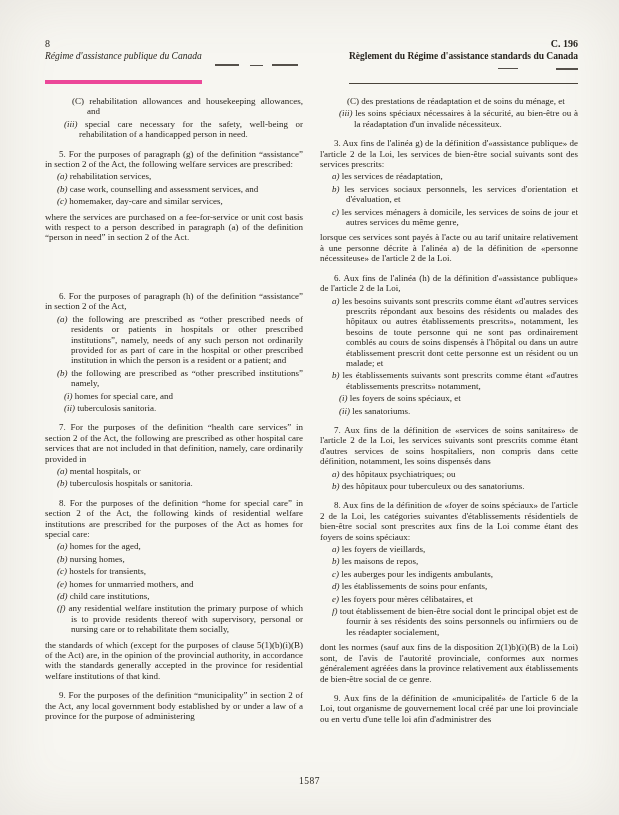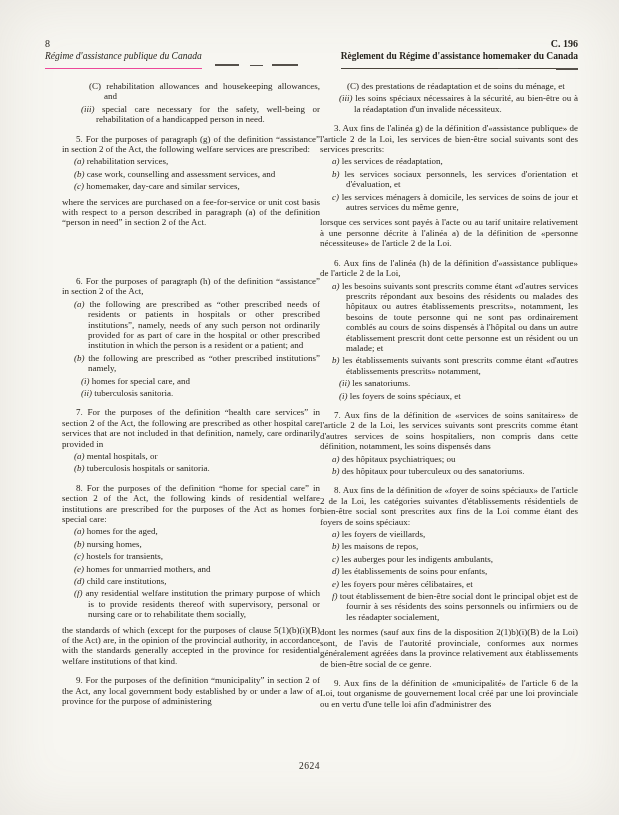--- a/index.html
+++ b/index.html
@@ -11,30 +11,30 @@
     color:#29251f;
     font-family:"Liberation Serif", serif;
     overflow:hidden;
     box-shadow: inset 0 0 60px rgba(120,110,90,0.12);
   }
   
   .header { position:relative; padding:38px 41px 0 45px; }
   .folio-row { display:flex; justify-content:space-between; font-size:10px; line-height:11px; }
   .folio-right { font-weight:bold; }
   .title-row { display:flex; justify-content:space-between; margin-top:1px; font-size:9.5px; line-height:12px; }
-  .title-left { font-style:italic; border-bottom:1px solid #ec4899; padding-bottom:6px; }
+  .title-left { font-style:italic; border-bottom:4px solid #ec4899; padding-bottom:18px; }
   .title-right { font-weight:bold; border-bottom:1px solid #4a443b; padding-bottom:1px; }
   .dash { position:absolute; height:1px; background:#55504a; }
   .d1 { left:215px; top:64px; width:24px; height:2px; }
   .d2 { left:250px; top:65px; width:13px; }
   .d3 { left:272px; top:64px; width:26px; height:2px; }
   .d4 { left:498px; top:68px; width:20px; }
   .d5 { left:556px; top:68px; width:22px; height:2px; }
   
-  .body { display:flex; padding:10px 41px 0 62px; height:668px; overflow:hidden; }
+  .body { display:flex; gap:17px; padding:10px 41px 0 45px; height:668px; overflow:hidden; }
   .col { width:258px; font-size:9px; line-height:10.4px; text-align:justify; }
   .blk { margin-top:2px; }
   .b-p    { text-indent:14px; margin-top:9px; }
   .b-flush{ margin-top:5px; }
   .b-l1   { padding-left:26px; text-indent:-14px; }
   .b-l2   { padding-left:34px; text-indent:-15px; }
   .b-l3   { padding-left:42px; text-indent:-15px; }
   .b-gap  { margin-top:48px; }
   .lbl { font-style:italic; }
   .lbl.up { font-style:normal; }
@@ -46,21 +46,21 @@
 
 <div class="page">
 
   <div class="header">
     <div class="folio-row">
       <span class="folio-left">8</span>
       <span class="folio-right">C. 196</span>
     </div>
     <div class="title-row">
       <span class="title-left">Régime d'assistance publique du Canada</span>
-      <span class="title-right">Règlement du Régime d'assistance homemaker du Canada</span>
+      <span class="title-right">Règlement du Régime d'assistance standards du Canada</span>
     </div>
     <div class="dash d1"></div>
     <div class="dash d2"></div>
     <div class="dash d3"></div>
     <div class="dash d4"></div>
     <div class="dash d5"></div>
   </div>
 
   <div class="body">
     <div class="col">
@@ -93,34 +93,34 @@
         <div class="blk b-l3"><span class="lbl up">(C)</span> des prestations de réadaptation et de soins du ménage, et</div>
         <div class="blk b-l2"><span class="lbl">(iii)</span> les soins spéciaux nécessaires à la sécurité, au bien-être ou à la réadaptation d'un invalide nécessiteux.</div>
         <div class="blk b-p">3. Aux fins de l'alinéa g) de la définition d'«assistance publique» de l'article 2 de la Loi, les services de bien-être social suivants sont des services prescrits:</div>
         <div class="blk b-l1"><span class="lbl">a)</span> les services de réadaptation,</div>
         <div class="blk b-l1"><span class="lbl">b)</span> les services sociaux personnels, les services d'orientation et d'évaluation, et</div>
         <div class="blk b-l1"><span class="lbl">c)</span> les services ménagers à domicile, les services de soins de jour et autres services du même genre,</div>
         <div class="blk b-flush">lorsque ces services sont payés à l'acte ou au tarif unitaire relativement à une personne décrite à l'alinéa a) de la définition de «personne nécessiteuse» de l'article 2 de la Loi.</div>
         <div class="blk b-p">6. Aux fins de l'alinéa (h) de la définition d'«assistance publique» de l'article 2 de la Loi,</div>
         <div class="blk b-l1"><span class="lbl">a)</span> les besoins suivants sont prescrits comme étant «d'autres services prescrits répondant aux besoins des résidents ou malades des hôpitaux ou autres établissements prescrits», notamment, les besoins de toute personne qui ne sont pas ordinairement comblés au cours de soins dispensés à l'hôpital ou dans un autre établissement prescrit dont cette personne est un résident ou un malade; et</div>
         <div class="blk b-l1"><span class="lbl">b)</span> les établissements suivants sont prescrits comme étant «d'autres établissements prescrits» notamment,</div>
+        <div class="blk b-l2"><span class="lbl">(i)</span> les foyers de soins spéciaux, et</div>
         <div class="blk b-l2"><span class="lbl">(ii)</span> les sanatoriums.</div>
-        <div class="blk b-l2"><span class="lbl">(i)</span> les foyers de soins spéciaux, et</div>
         <div class="blk b-p">7. Aux fins de la définition de «services de soins sanitaires» de l'article 2 de la Loi, les services suivants sont prescrits comme étant d'autres services de soins hospitaliers, non compris dans cette définition, notamment, les soins dispensés dans</div>
         <div class="blk b-l1"><span class="lbl">a)</span> des hôpitaux psychiatriques; ou</div>
         <div class="blk b-l1"><span class="lbl">b)</span> des hôpitaux pour tuberculeux ou des sanatoriums.</div>
         <div class="blk b-p">8. Aux fins de la définition de «foyer de soins spéciaux» de l'article 2 de la Loi, les catégories suivantes d'établissements résidentiels de bien-être social sont prescrites aux fins de la Loi comme étant des foyers de soins spéciaux:</div>
         <div class="blk b-l1"><span class="lbl">a)</span> les foyers de vieillards,</div>
         <div class="blk b-l1"><span class="lbl">b)</span> les maisons de repos,</div>
         <div class="blk b-l1"><span class="lbl">c)</span> les auberges pour les indigents ambulants,</div>
         <div class="blk b-l1"><span class="lbl">d)</span> les établissements de soins pour enfants,</div>
         <div class="blk b-l1"><span class="lbl">e)</span> les foyers pour mères célibataires, et</div>
         <div class="blk b-l1"><span class="lbl">f)</span> tout établissement de bien-être social dont le principal objet est de fournir à ses résidents des soins personnels ou infirmiers ou de les réadapter socialement,</div>
         <div class="blk b-flush">dont les normes (sauf aux fins de la disposition 2(1)b)(i)(B) de la Loi) sont, de l'avis de l'autorité provinciale, conformes aux normes généralement agréées dans la province relativement aux établissements de bien-être social de ce genre.</div>
         <div class="blk b-p">9. Aux fins de la définition de «municipalité» de l'article 6 de la Loi, tout organisme de gouvernement local créé par une loi provinciale ou en vertu d'une telle loi afin d'administrer des</div>
       </div>
   </div>
 
   <div class="footer">
-    <span>2624</span>
+    <span>1587</span>
   </div>
 
 </div>
 
 </body></html>

